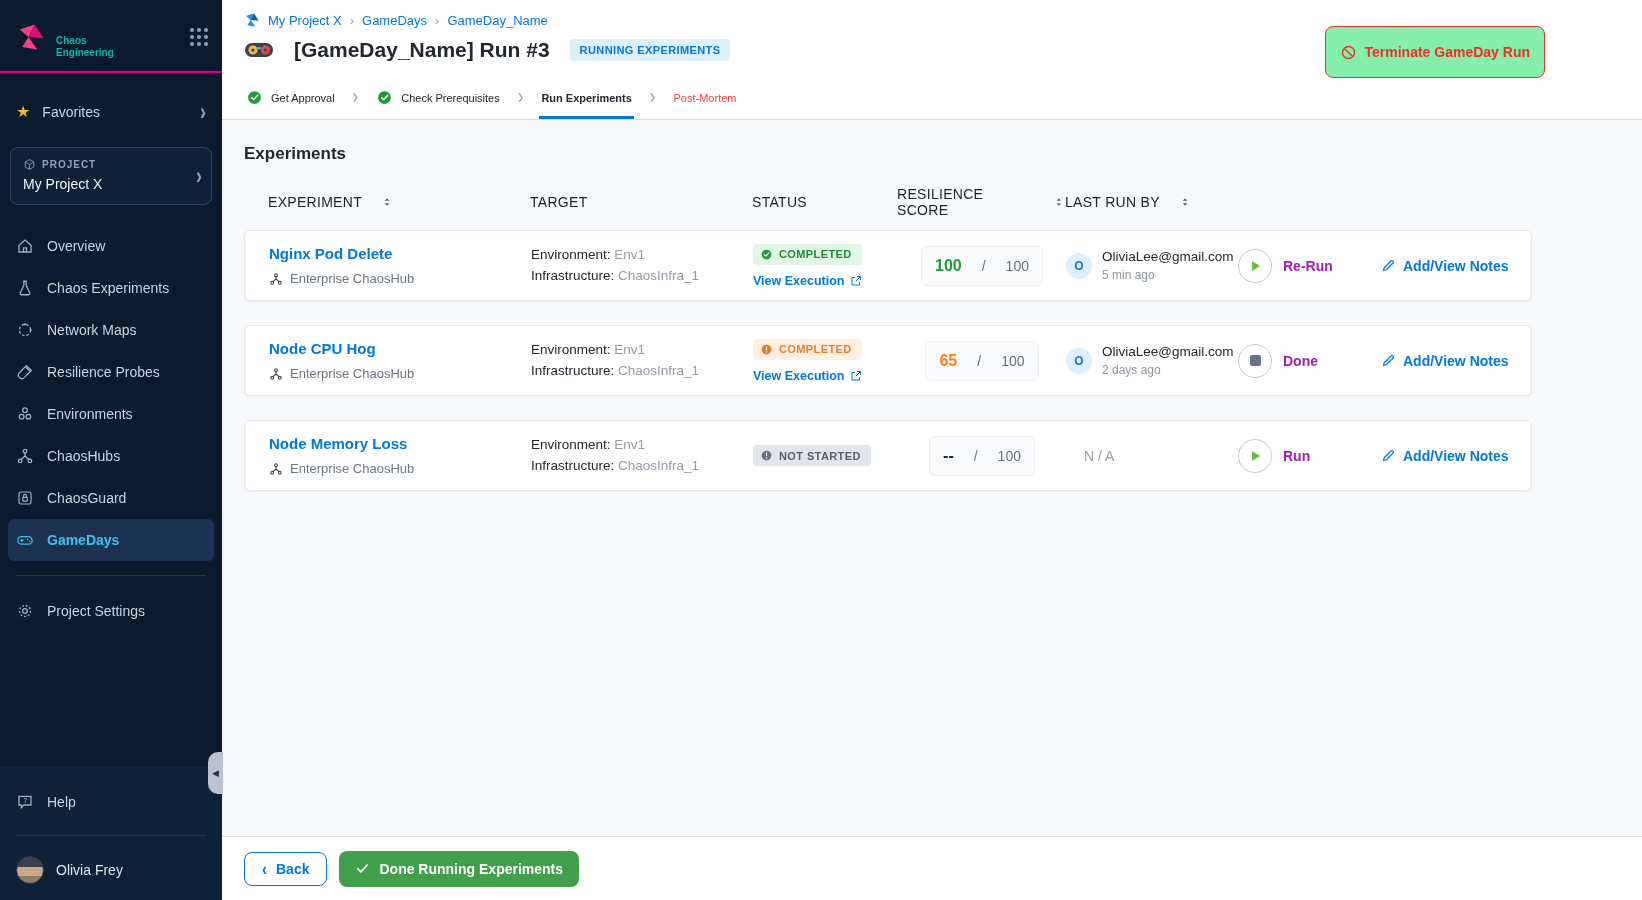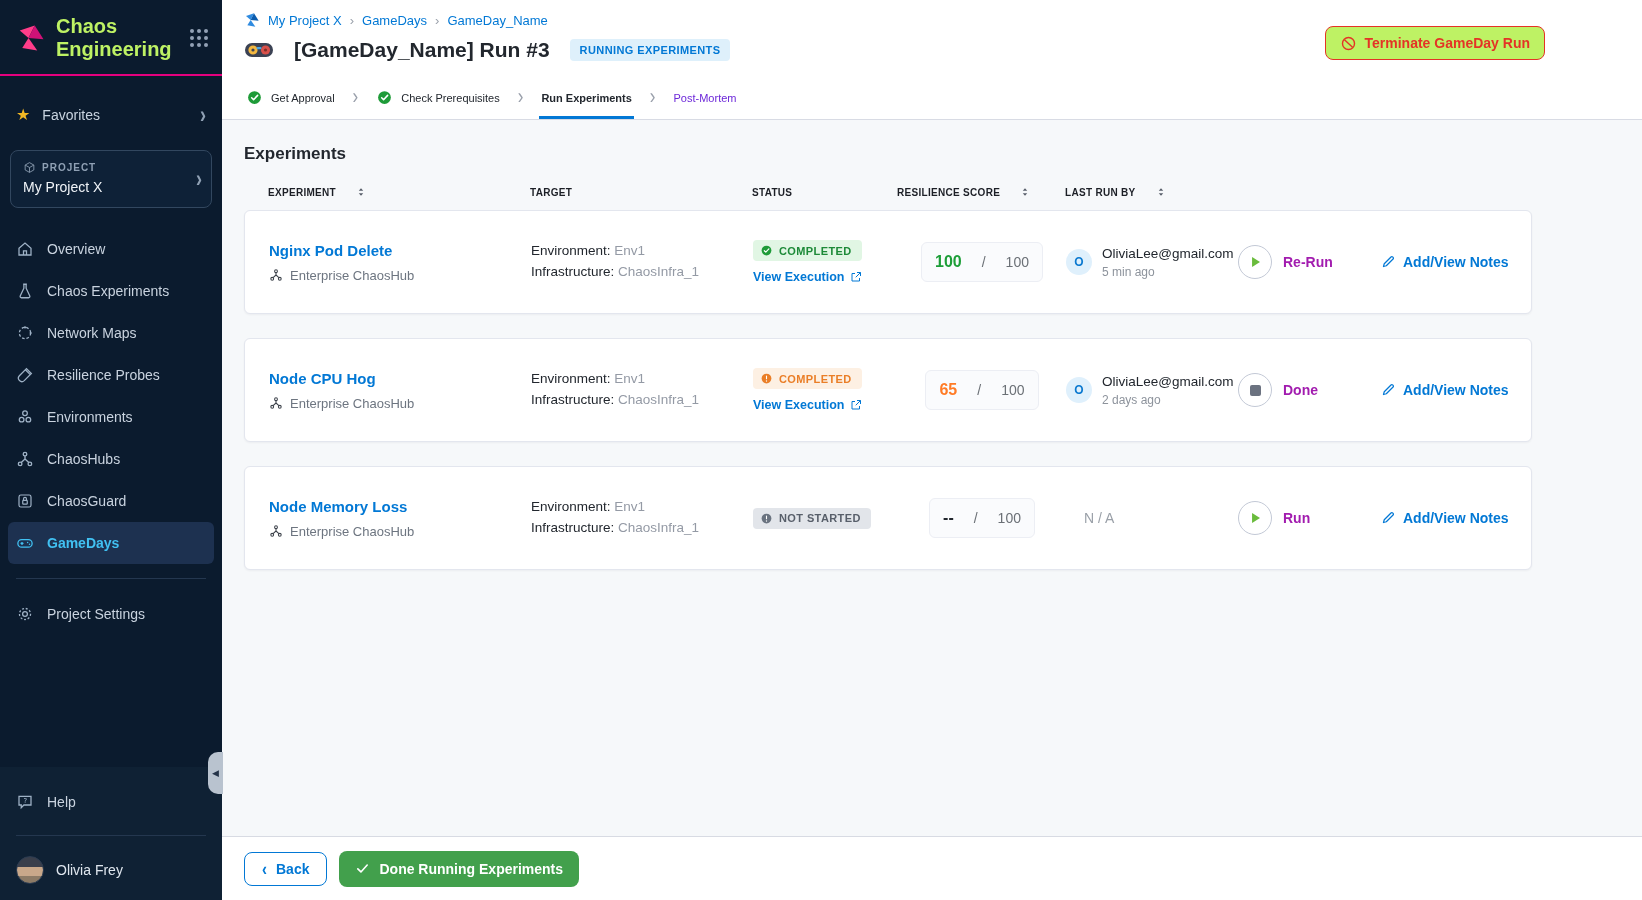--- a/index.html
+++ b/index.html
@@ -4,21 +4,21 @@
 <style>
   * { margin:0; padding:0; box-sizing:border-box; }
   html,body { width:1642px; height:900px; overflow:hidden; }
   body { font-family:"Liberation Sans","DejaVu Sans",sans-serif; background:#f6f8fa; color:#22272e; }
   .app { display:flex; width:1642px; height:900px; }
 
   
   .sidebar { position:relative; width:222px; min-width:222px; height:100%; background:#0b1b2e; display:flex; flex-direction:column; }
   .side-top { display:flex; align-items:center; gap:10px; padding:15px 14px 13px 16px; border-bottom:2px solid #e5007e; }
   .logo-mark { width:30px; height:30px; flex:0 0 auto; }
-  .logo-text { color:#bef264; font-size:20px; font-weight:bold; line-height:1.15; }
+  .logo-text { color:#14b8a6; font-size:10px; font-weight:bold; line-height:1.15;margin-top:20px; }
   .grid-icon { margin-left:auto; display:grid; grid-template-columns:repeat(3,4px); grid-gap:3px; cursor:pointer; }
   .grid-icon i { width:4px; height:4px; border-radius:50%; background:#93a1b5; }
 
   .fav-row { display:flex; align-items:center; gap:12px; padding:0 16px; margin-top:24px; height:30px; color:#c9d4e0; font-size:14px; cursor:pointer; }
   .star { color:#f2b824; font-size:16px; line-height:1; }
   .chev { margin-left:auto; color:#8fa0b4; font-size:18px; line-height:1; font-weight:bold; transform:scaleY(1.3); }
 
   .project-card { position:relative; margin:20px 10px 6px 10px; background:#0e2137; border:1px solid #32475f; border-radius:8px; padding:10px 26px 12px 12px; cursor:pointer; }
   .project-label { display:flex; align-items:center; gap:6px; color:#8fa0b4; font-size:10px; font-weight:bold; letter-spacing:1px; }
   .project-name { margin-top:5px; color:#f0f4f8; font-size:14px; }
@@ -37,37 +37,37 @@
 
   
   .main { flex:1; display:flex; flex-direction:column; min-width:0; }
   .topbar { position:relative; background:#fff; padding:12px 0 0 22px; }
   .breadcrumb { display:flex; align-items:center; gap:8px; font-size:13px; }
   .breadcrumb a { color:#0278d5; text-decoration:none; cursor:pointer; }
   .bc-sep { color:#9aa1ab; font-size:13px; }
   .title-row { display:flex; align-items:center; gap:20px; margin-top:10px; padding-bottom:14px; }
   .page-title { font-size:21px; font-weight:bold; color:#22272e; }
   .run-badge { background:#def0fb; color:#0278d5; font-size:11px; font-weight:bold; letter-spacing:.4px; padding:5px 10px; border-radius:4px; }
-  .terminate-btn { position:absolute; top:26px; right:97px; display:flex; align-items:center; gap:8px; height:34px; padding:0 14px; background:#bef264; border:1px solid #e43326; border-radius:8px; color:#e43326; font-size:14px; font-weight:bold; cursor:pointer; }
+  .terminate-btn { position:absolute; top:26px; right:97px; display:flex; align-items:center; gap:8px; height:52px; padding:0 14px; background:#86efac; border:1px solid #e43326; border-radius:8px; color:#e43326; font-size:14px; font-weight:bold; cursor:pointer; }
 
   .stepper { display:flex; align-items:center; gap:16px; background:#fff; border-bottom:1px solid #d8dbe4; padding-left:22px; height:44px; }
   .step { display:flex; align-items:center; gap:8px; height:100%; font-size:11px; color:#22272e; border-bottom:3px solid transparent; border-top:3px solid transparent; padding:0 2px; cursor:pointer; }
   .step.active { font-weight:bold; border-bottom-color:#0278d5; }
-  .step.upcoming { color:#6d28d9; }
+  .step.upcoming { color:#ef4444; }
   .step-sep { color:#9aa0ab; font-size:17px; transform:scaleY(1.25); }
 
   .content { flex:1; background:#f6f8fa; padding:24px 110px 0 22px; overflow:hidden; }
   .section-title { font-size:17px; font-weight:bold; color:#22272e; }
 
   .grid-cols { display:grid; grid-template-columns:262px 222px 145px 168px 172px 143px 1fr; align-items:center; }
   .thead { padding:22px 0 12px 24px; }
-  .th { display:flex; align-items:center; gap:19px; font-size:10px; font-weight:bold; color:#1c1f26; letter-spacing:.3px; }
+  .th { display:flex; align-items:center; gap:19px; font-size:14px; font-weight:normal; color:#1c1f26; letter-spacing:.3px; }
   .sort-ic { display:inline-flex; flex-direction:column; gap:1px; cursor:pointer; }
 
-  .row-card { background:#fff; border:1px solid #e3e6ee; border-radius:6px; box-shadow:0 1px 2px rgba(40,41,61,.05); height:104px; padding-left:24px; margin-bottom:24px; }
+  .row-card { background:#fff; border:1px solid #e3e6ee; border-radius:6px; box-shadow:0 1px 2px rgba(40,41,61,.05); height:71px; padding-left:24px; margin-bottom:24px; }
   .exp-name { font-size:15px; font-weight:bold; color:#0278d5; text-decoration:none; cursor:pointer; display:inline-block; }
   .hub-line { display:flex; align-items:center; gap:7px; margin-top:8px; color:#6d7580; font-size:13px; }
   .target div { font-size:13.5px; line-height:1.55; color:#22272e; }
   .target span { color:#949aa5; }
   .pill { display:inline-flex; align-items:center; gap:6px; padding:4px 10px 4px 7px; border-radius:4px; font-size:11px; font-weight:bold; letter-spacing:.4px; width:max-content; }
   .pill.success { background:#e1f6e4; color:#1d8a38; }
   .pill.warning { background:#fdf0e3; color:#ea7e27; }
   .pill.neutral { background:#e2e5ea; color:#585f6a; }
   .view-exec { display:flex; align-items:center; gap:6px; margin-top:9px; color:#0278d5; font-size:12.5px; font-weight:bold; cursor:pointer; }
   .score-box { justify-self:center; display:inline-flex; align-items:baseline; gap:20px; background:#fafbfd; border:1px solid #eceef4; border-radius:6px; padding:10px 13px; }

